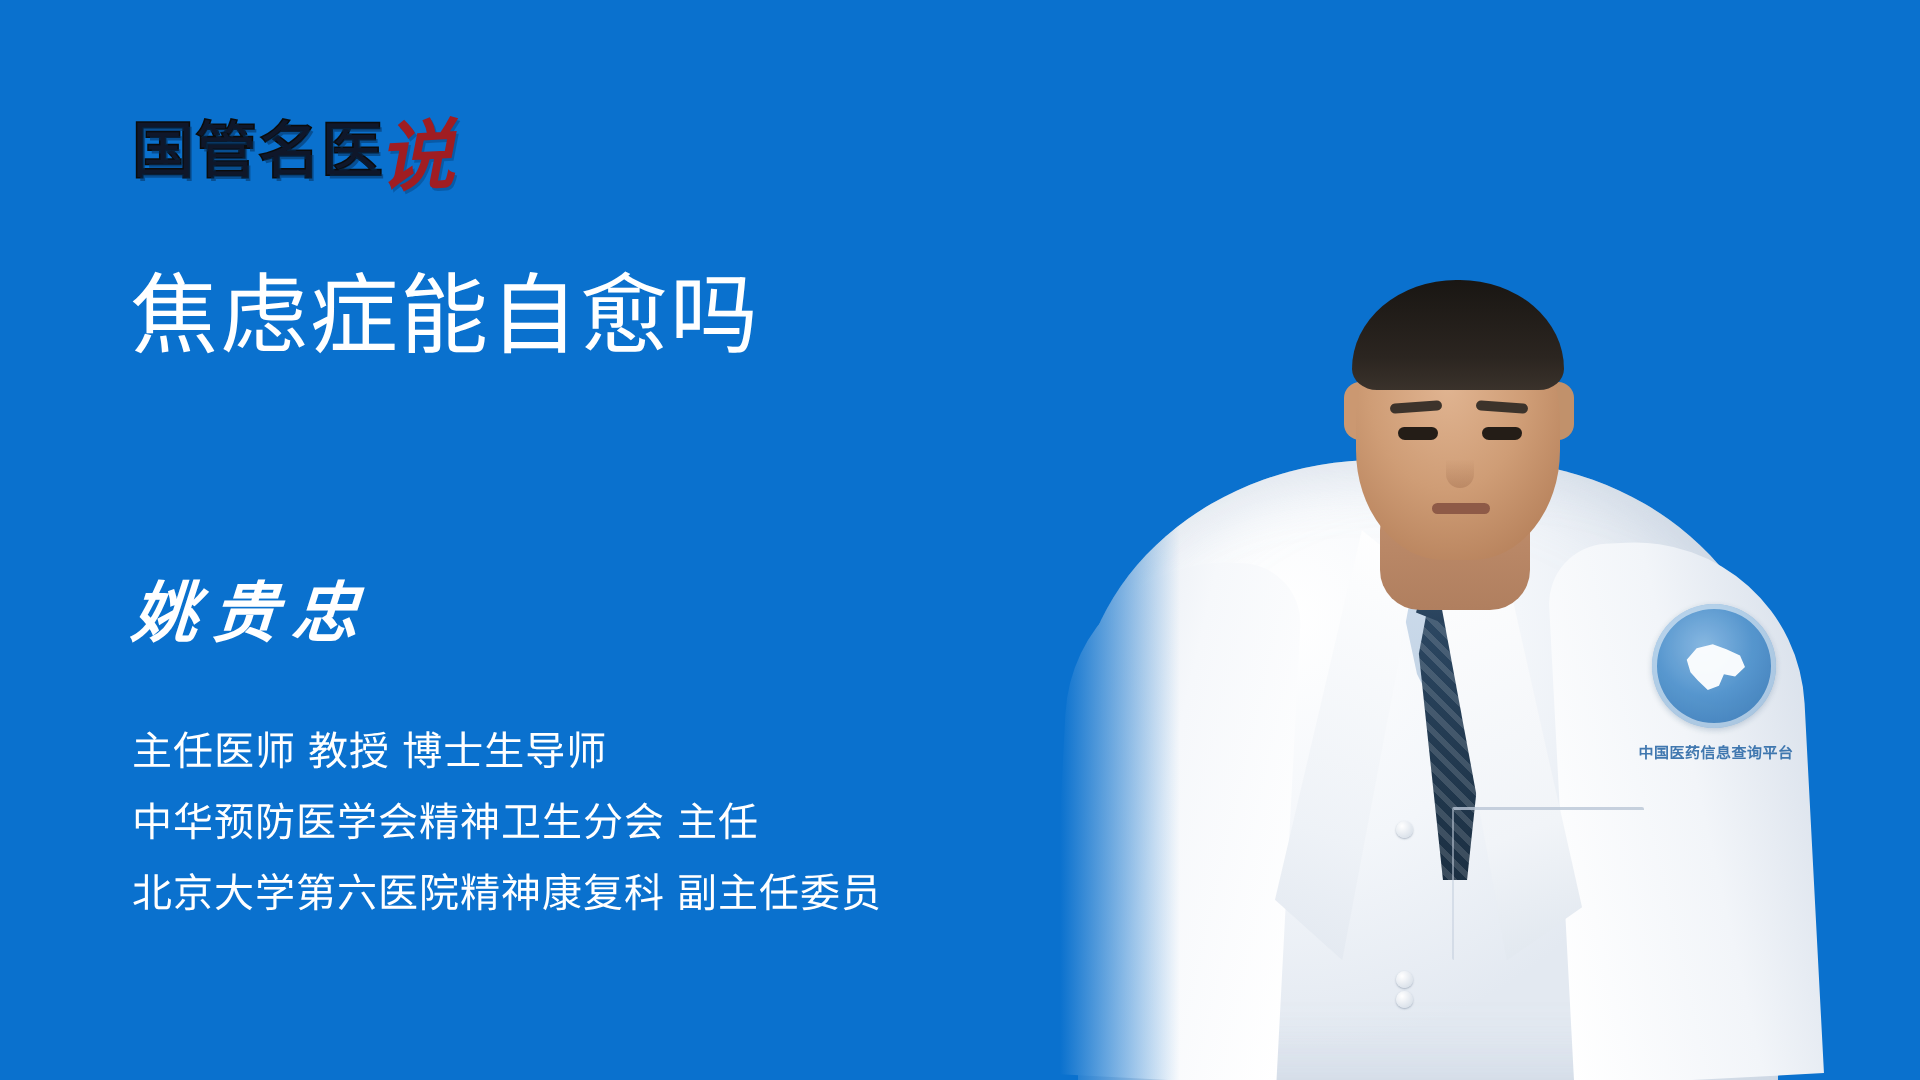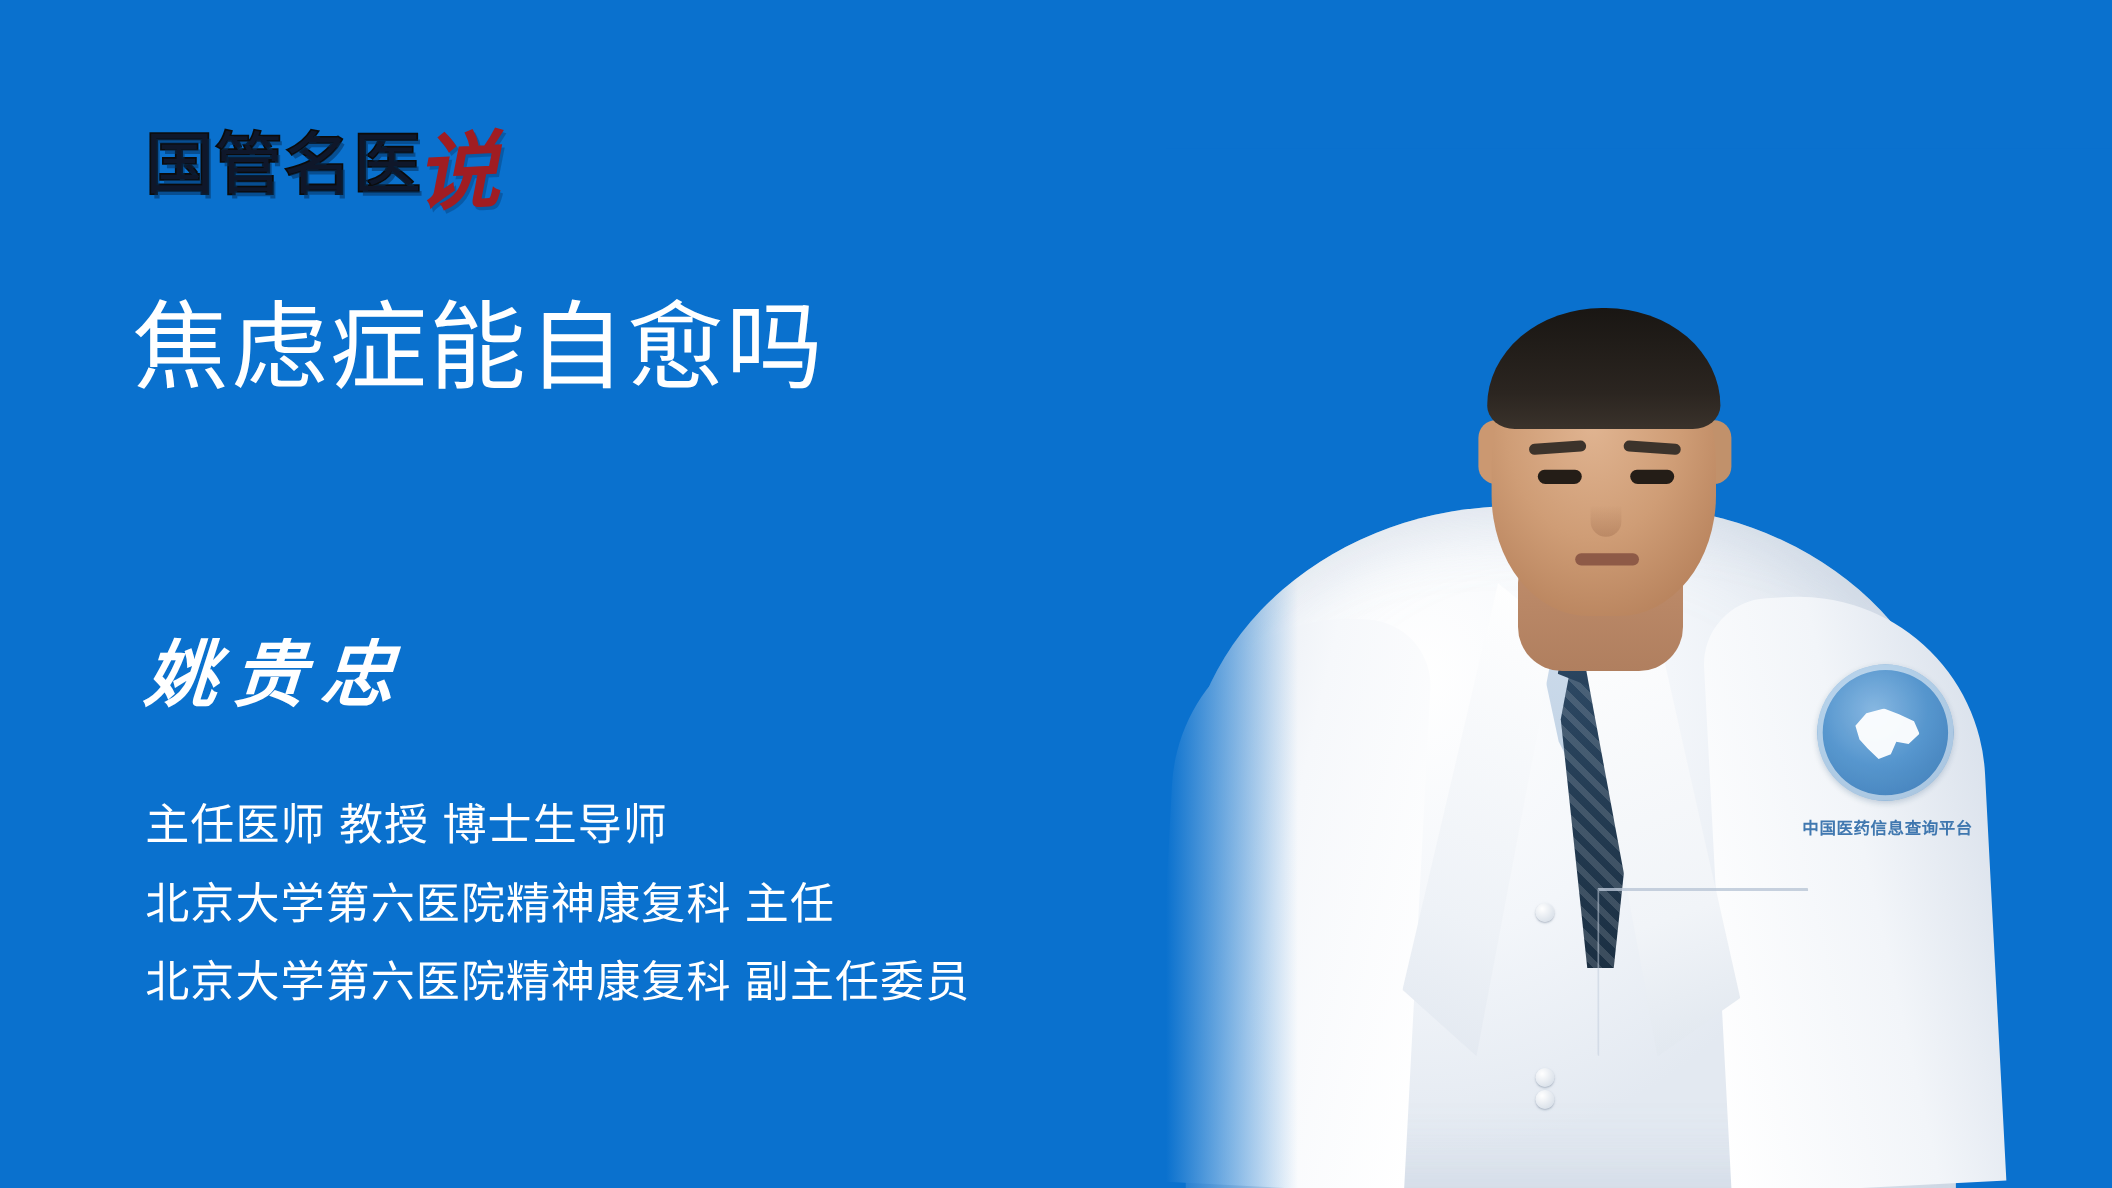--- a/index.html
+++ b/index.html
@@ -56,21 +56,21 @@
     margin-left: -6px;
     margin-bottom: -6px;
     text-shadow: 2px 3px 0 rgba(6,50,95,0.35);
     transform: rotate(-3deg);
     white-space: nowrap;
   }
 
   
   .title {
     position: absolute;
-    left: 120px;
+    left: 130px;
     top: 208px;
     font-size: 88px;
     line-height: 1.12;
     font-weight: 400;
     color: #FFFFFF;
     letter-spacing: 2px;
     white-space: nowrap;
   }
 
   
@@ -400,21 +400,21 @@
     <span class="logo-main">国管名医</span>
     <span class="logo-accent">说</span>
   </div>
 
   <h1 class="title">焦虑症能自愈吗</h1>
 
   <div class="doctor-name">姚贵忠</div>
 
   <div class="credentials">
     <div class="credential-line">主任医师  教授  博士生导师</div>
-    <div class="credential-line">北京大学第六医院精神康复科  主任</div>
+    <div class="credential-line">中华预防医学会精神卫生分会  主任</div>
     <div class="credential-line">北京大学第六医院精神康复科  副主任委员</div>
   </div>
 
   <div class="photo">
     <div class="photo-bg" style="background: rgb(10, 113, 206);"></div>
 
     <div class="coat"></div>
     <div class="coat-shoulder-l"></div>
     <div class="coat-shoulder-r"></div>
 

